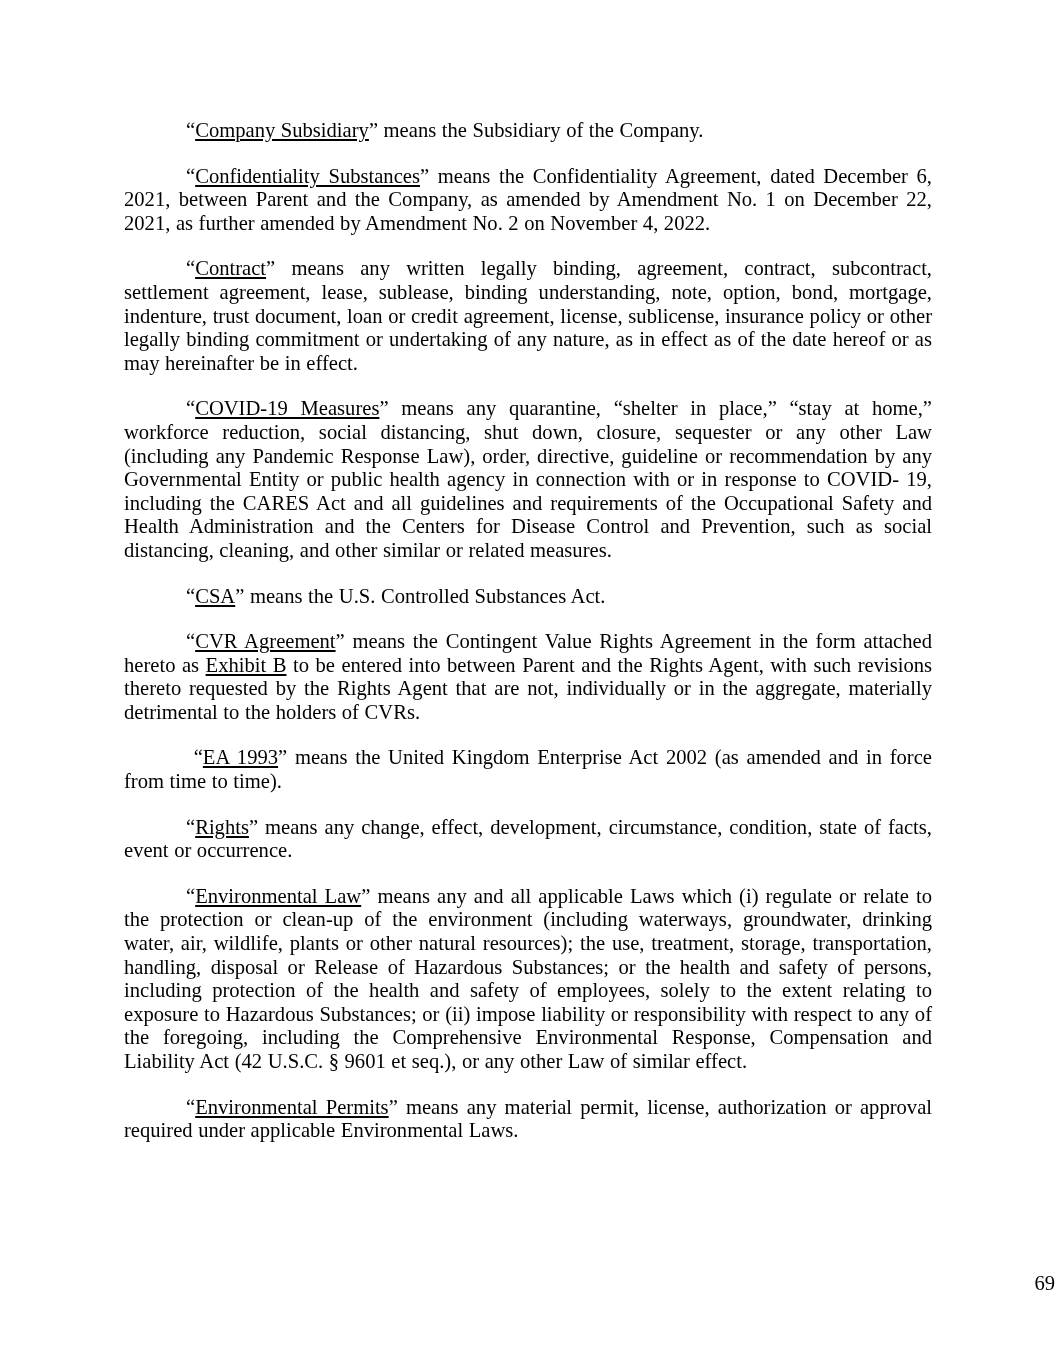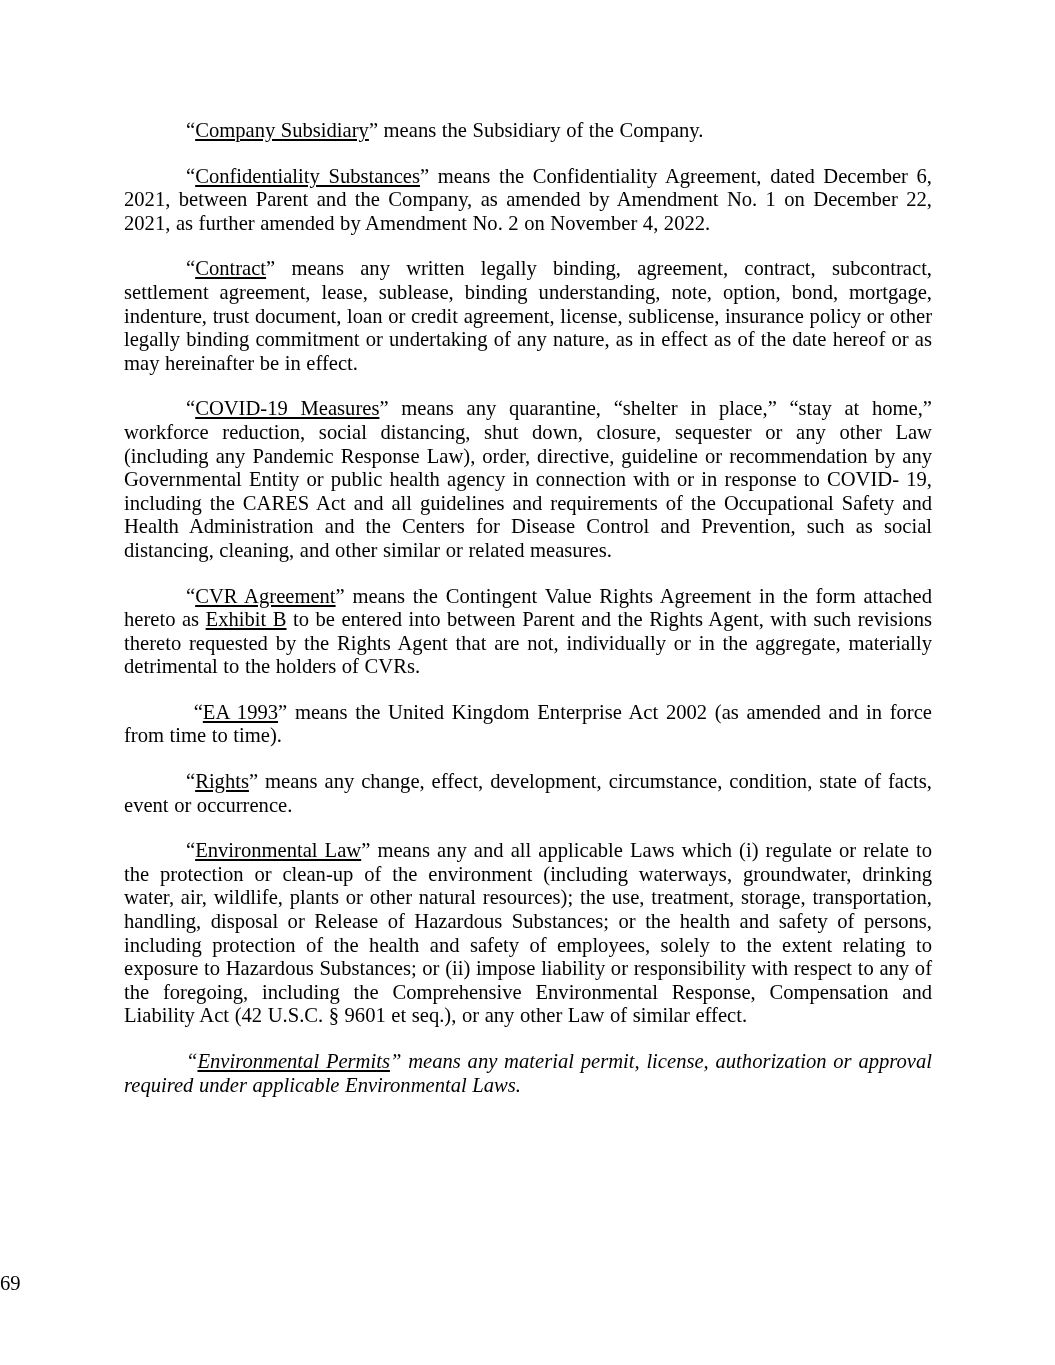--- a/index.html
+++ b/index.html
@@ -21,41 +21,42 @@
     width: 808px;
   }
   .para {
     margin: 0 0 22px 0;
     text-indent: 62px;
     text-align: justify;
     font-size: 20.6px;
     line-height: 23.6px;
     word-spacing: 0.02em;
   }
-  .para:last-child { margin-bottom: 0; font-style: italic; }
+  .para:last-child { margin-bottom: 0; }
   .term { text-decoration: underline; }
   .page-number {
     position: absolute;
     top: 1272px;
     left: 0;
     width: 100%;
-    text-align: left;
+    text-align: right;
     font-size: 20.6px;
     line-height: 23.6px;
   }
 </style>
 </head>
 <body>
 
 <div class="page">
   <div class="content">
       <p class="para"><span class="text">“</span><span class="term">Company Subsidiary</span><span class="text">” means the Subsidiary of the Company.</span></p>
       <p class="para"><span class="text">“</span><span class="term">Confidentiality Substances</span><span class="text">” means the Confidentiality Agreement, dated December 6, 2021, between Parent and the Company, as amended by Amendment No. 1 on December 22, 2021, as further amended by Amendment No. 2 on November 4, 2022.</span></p>
       <p class="para"><span class="text">“</span><span class="term">Contract</span><span class="text">” means any written legally binding, agreement, contract, subcontract, settlement agreement, lease, sublease, binding understanding, note, option, bond, mortgage, indenture, trust document, loan or credit agreement, license, sublicense, insurance policy or other legally binding commitment or undertaking of any nature, as in effect as of the date hereof or as may hereinafter be in effect.</span></p>
       <p class="para"><span class="text">“</span><span class="term">COVID-19 Measures</span><span class="text">” means any quarantine, “shelter in place,” “stay at home,” workforce reduction, social distancing, shut down, closure, sequester or any other Law (including any Pandemic Response Law), order, directive, guideline or recommendation by any Governmental Entity or public health agency in connection with or in response to COVID- 19, including the CARES Act and all guidelines and requirements of the Occupational Safety and Health Administration and the Centers for Disease Control and Prevention, such as social distancing, cleaning, and other similar or related measures.</span></p>
+      <p class="para"><span class="text">“</span><span class="term">CSA</span><span class="text">” means the U.S. Controlled Substances Act.</span></p>
       <p class="para"><span class="text">“</span><span class="term">CVR Agreement</span><span class="text">” means the Contingent Value Rights Agreement in the form attached hereto as </span><span class="term">Exhibit B</span><span class="text"> to be entered into between Parent and the Rights Agent, with such revisions thereto requested by the Rights Agent that are not, individually or in the aggregate, materially detrimental to the holders of CVRs.</span></p>
       <p class="para"><span class="text">&nbsp;“</span><span class="term">EA 1993</span><span class="text">” means the United Kingdom Enterprise Act 2002 (as amended and in force from time to time).</span></p>
       <p class="para"><span class="text">“</span><span class="term">Rights</span><span class="text">” means any change, effect, development, circumstance, condition, state of facts, event or occurrence.</span></p>
       <p class="para"><span class="text">“</span><span class="term">Environmental Law</span><span class="text">” means any and all applicable Laws which (i) regulate or relate to the protection or clean-up of the environment (including waterways, groundwater, drinking water, air, wildlife, plants or other natural resources); the use, treatment, storage, transportation, handling, disposal or Release of Hazardous Substances; or the health and safety of persons, including protection of the health and safety of employees, solely to the extent relating to exposure to Hazardous Substances; or (ii) impose liability or responsibility with respect to any of the foregoing, including the Comprehensive Environmental Response, Compensation and Liability Act (42 U.S.C. § 9601 et seq.), or any other Law of similar effect.</span></p>
       <p class="para"><span class="text">“</span><span class="term">Environmental Permits</span><span class="text">” means any material permit, license, authorization or approval required under applicable Environmental Laws.</span></p>
     </div>
   <div class="page-number">69</div>
 </div>
 
 </body></html>

